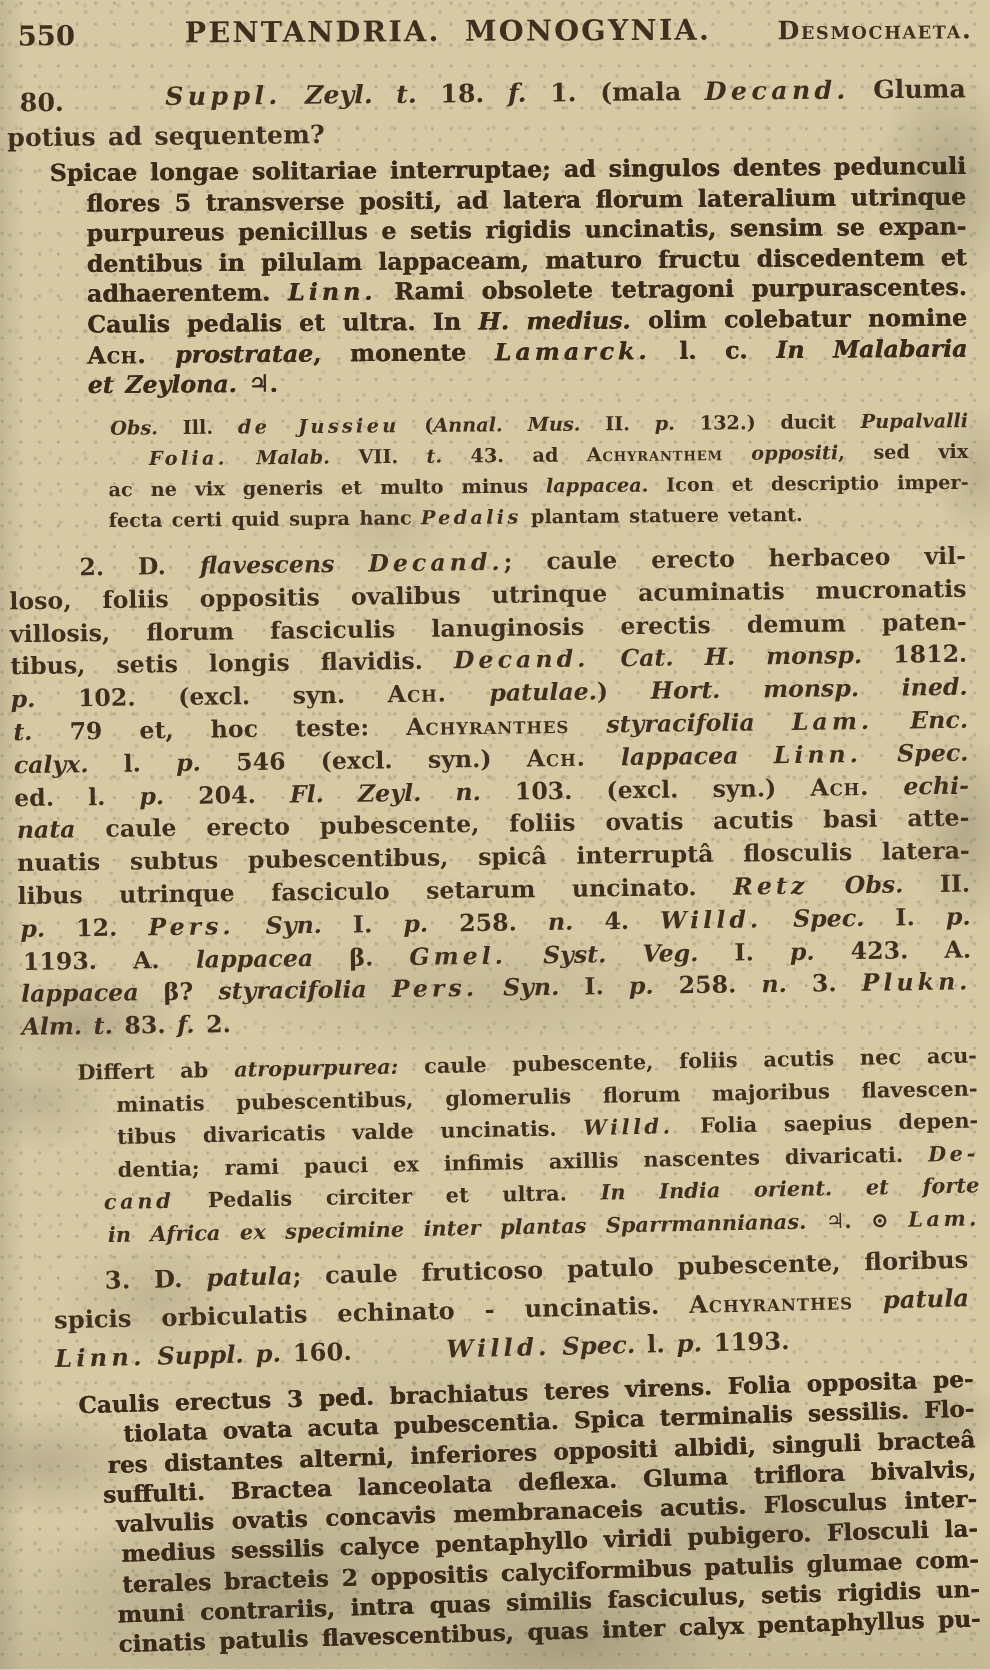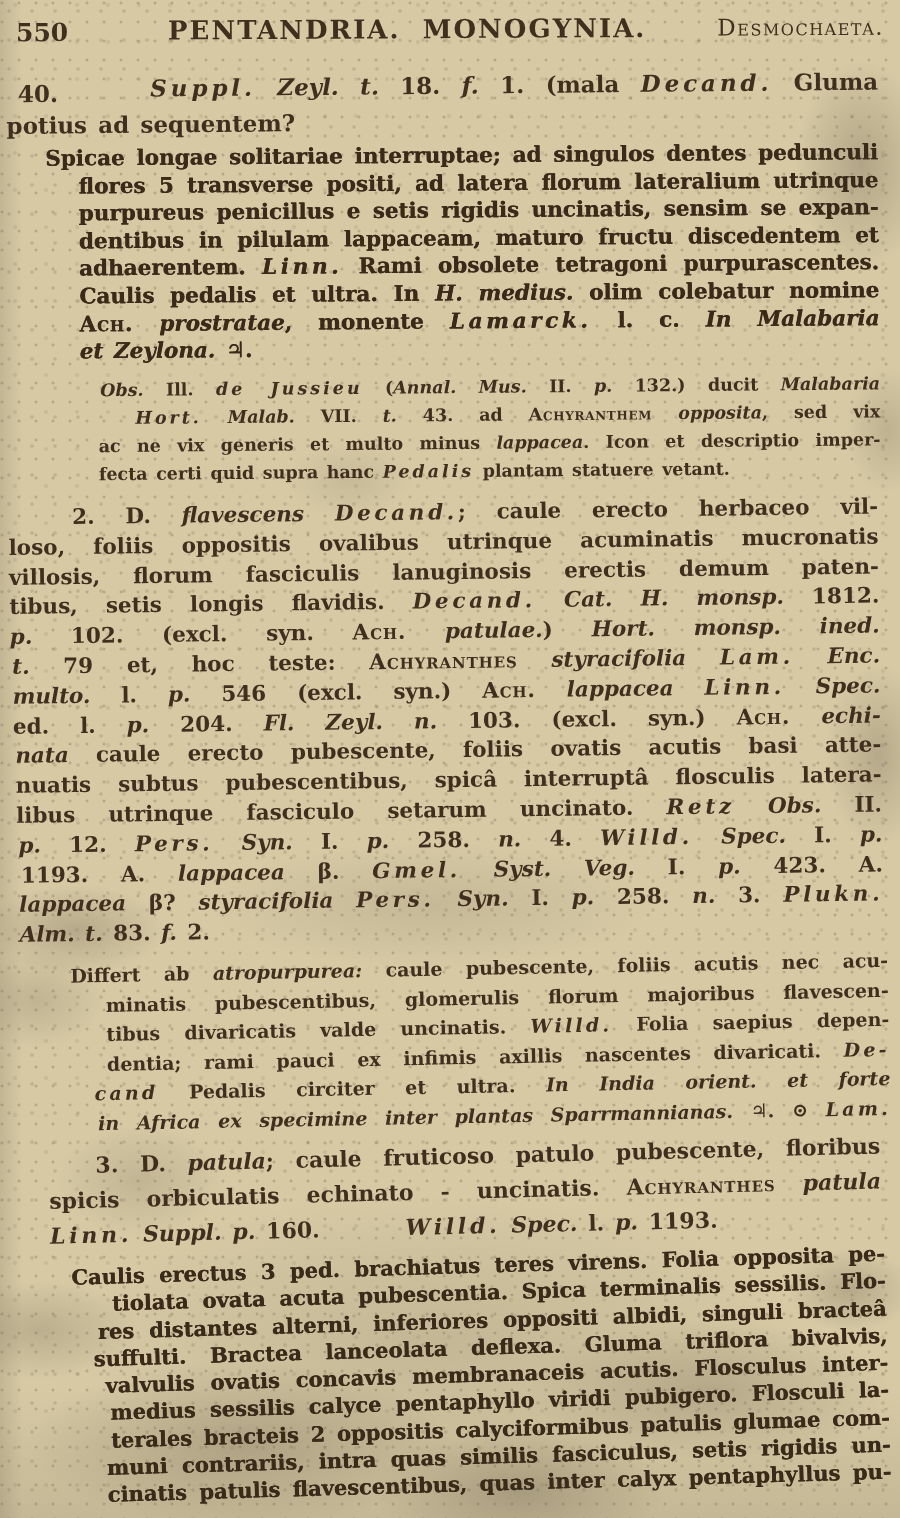--- a/index.html
+++ b/index.html
@@ -45,21 +45,21 @@
   .block{position:absolute;left:0;right:0;}
   .line{white-space:pre-wrap;word-spacing:.14em;}
   .line.j{white-space:normal;text-align:justify;text-align-last:justify;}
   .i{font-style:italic;}
   .isp{font-style:italic;letter-spacing:.17em;}
   .sc{font-variant:small-caps;letter-spacing:.04em;}
 
   .running-head{position:absolute;top:14px;left:0;right:0;height:40px;transform:rotate(-.3deg);}
   .pgnum{position:absolute;left:16px;top:2px;font-size:25px;font-weight:700;text-align:right;}
   .rh-title{position:absolute;left:168px;top:0;font-size:26px;font-weight:700;letter-spacing:2px;white-space:pre;}
-  .rh-genus{position:absolute;right:16px;top:2px;font-size:23px;font-weight:400;letter-spacing:1.5px;}
+  .rh-genus{position:absolute;right:16px;top:2px;font-size:23px;font-weight:700;letter-spacing:1.5px;}
 
   .marginal{position:absolute;left:18px;top:80px;font-size:23px;font-weight:700;transform:rotate(-.5deg);}
 
   .bA{top:72px;  font-size:23px;  line-height:36px;  padding-right:22px;font-weight:700;transform:rotate(-.55deg);transform-origin:0 0;}
   .bB{top:145px; font-size:21.5px;line-height:27.6px;padding-right:22px;font-weight:700;transform:rotate(-.45deg);transform-origin:0 0;text-shadow:.4px 0 0 currentColor;color:#3a2a19;}
   .bC{top:377px; font-size:17.5px;line-height:28px;  padding-right:20px;font-weight:700;transform:rotate(-.5deg); transform-origin:0 0;}
   .bD{top:503px; font-size:21.5px;line-height:29.8px;padding-right:22px;font-weight:700;transform:rotate(-.75deg);transform-origin:0 0;}
   .bE{top:963px; font-size:19px;  line-height:29.6px;padding-right:12px;font-weight:700;transform:rotate(-1.1deg);transform-origin:0 0;}
   .bF{top:1150px;font-size:22px;  line-height:35px;  padding-right:20px;font-weight:700;transform:rotate(-1.4deg);transform-origin:0 0;}
   .bG{top:1266px;font-size:21px;  line-height:27.3px;padding-right:14px;font-weight:700;transform:rotate(-1.7deg);transform-origin:0 40px;text-shadow:.4px 0 0 currentColor;color:#3a2a19;}
@@ -70,53 +70,53 @@
 <div class="page">
   <div class="speckle"></div>
   <div class="blobs"></div>
 
   <header class="running-head">
     <span class="pgnum">550</span>
     <span class="rh-title">PENTANDRIA.  MONOGYNIA.</span>
     <span class="rh-genus sc">Desmochaeta.</span>
   </header>
 
-  <div class="marginal">40.</div>
+  <div class="marginal">80.</div>
 
   <section class="block bA">
     <div class="line j" style="margin-left:150px"><span class="isp">Suppl.</span><span> </span><span class="i">Zeyl. t.</span><span> 18. </span><span class="i">f.</span><span> 1. (mala </span><span class="isp">Decand.</span><span> Gluma</span></div>
     <div class="line" style="margin-left:6px"><span>potius ad sequentem?</span></div>
   </section>
 
   <section class="block bB">
     <div class="line j" style="margin-left:45px"><span>Spicae longae solitariae interruptae; ad singulos dentes pedunculi</span></div>
     <div class="line j" style="margin-left:78px"><span>flores 5 transverse positi, ad latera florum lateralium utrinque</span></div>
     <div class="line j" style="margin-left:78px"><span>purpureus penicillus e setis rigidis uncinatis, sensim se expan-</span></div>
     <div class="line j" style="margin-left:78px"><span>dentibus in pilulam lappaceam, maturo fructu discedentem et</span></div>
     <div class="line j" style="margin-left:78px"><span>adhaerentem. </span><span class="isp">Linn.</span><span>  Rami obsolete tetragoni purpurascentes.</span></div>
     <div class="line j" style="margin-left:78px"><span>Caulis pedalis et ultra.  In </span><span class="i">H. medius.</span><span> olim colebatur nomine</span></div>
     <div class="line j" style="margin-left:78px"><span class="sc">Ach.</span><span> </span><span class="i">prostratae</span><span>, monente </span><span class="isp">Lamarck.</span><span> l. c. </span><span class="i">In Malabaria</span></div>
     <div class="line" style="margin-left:78px"><span class="i">et Zeylona.</span><span> ♃.</span></div>
   </section>
 
   <section class="block bC">
-    <div class="line j" style="margin-left:100px"><span class="i">Obs.</span><span> Ill. </span><span class="isp">de Jussieu</span><span> (</span><span class="i">Annal. Mus.</span><span> II. </span><span class="i">p.</span><span> 132.) ducit </span><span class="i">Malabaria</span></div>
-    <div class="line j" style="margin-left:135px"><span class="isp">Hort.</span><span> </span><span class="i">Malab.</span><span> VII. </span><span class="i">t.</span><span> 43. ad </span><span class="sc">Achyranthem</span><span> </span><span class="i">opposita</span><span>, sed vix</span></div>
+    <div class="line j" style="margin-left:100px"><span class="i">Obs.</span><span> Ill. </span><span class="isp">de Jussieu</span><span> (</span><span class="i">Annal. Mus.</span><span> II. </span><span class="i">p.</span><span> 132.) ducit </span><span class="i">Pupalvalli</span></div>
+    <div class="line j" style="margin-left:135px"><span class="isp">Folia.</span><span> </span><span class="i">Malab.</span><span> VII. </span><span class="i">t.</span><span> 43. ad </span><span class="sc">Achyranthem</span><span> </span><span class="i">oppositi</span><span>, sed vix</span></div>
     <div class="line j" style="margin-left:98px"><span>ac ne vix generis et multo minus </span><span class="i">lappacea</span><span>.  Icon et descriptio imper-</span></div>
     <div class="line" style="margin-left:98px"><span>fecta certi quid supra hanc </span><span class="isp">Pedalis</span><span> plantam statuere vetant.</span></div>
   </section>
 
   <section class="block bD">
     <div class="line j" style="margin-left:72px"><span>2.  D. </span><span class="i">flavescens</span><span> </span><span class="isp">Decand.</span><span>; caule erecto herbaceo vil-</span></div>
     <div class="line j" style="margin-left:8px"><span>loso, foliis oppositis ovalibus utrinque acuminatis mucronatis</span></div>
     <div class="line j" style="margin-left:8px"><span>villosis, florum fasciculis lanuginosis erectis demum paten-</span></div>
     <div class="line j" style="margin-left:8px"><span>tibus, setis longis flavidis. </span><span class="isp">Decand.</span><span> </span><span class="i">Cat. H. monsp.</span><span> 1812.</span></div>
     <div class="line j" style="margin-left:8px"><span class="i">p.</span><span> 102. (excl. syn. </span><span class="sc">Ach.</span><span> </span><span class="i">patulae.</span><span>)  </span><span class="i">Hort. monsp. ined.</span></div>
     <div class="line j" style="margin-left:10px"><span class="i">t.</span><span> 79 et, hoc teste: </span><span class="sc">Achyranthes</span><span> </span><span class="i">styracifolia</span><span> </span><span class="isp">Lam.</span><span> </span><span class="i">Enc.</span></div>
-    <div class="line j" style="margin-left:10px"><span class="i">multo.</span><span> l. </span><span class="i">p.</span><span> 546 (excl. syn.)  </span><span class="sc">Ach.</span><span> </span><span class="i">lappacea</span><span> </span><span class="isp">Linn.</span><span> </span><span class="i">Spec.</span></div>
+    <div class="line j" style="margin-left:10px"><span class="i">calyx.</span><span> l. </span><span class="i">p.</span><span> 546 (excl. syn.)  </span><span class="sc">Ach.</span><span> </span><span class="i">lappacea</span><span> </span><span class="isp">Linn.</span><span> </span><span class="i">Spec.</span></div>
     <div class="line j" style="margin-left:10px"><span>ed. l. </span><span class="i">p.</span><span> 204.  </span><span class="i">Fl. Zeyl. n.</span><span> 103. (excl. syn.)  </span><span class="sc">Ach.</span><span> </span><span class="i">echi-</span></div>
     <div class="line j" style="margin-left:12px"><span class="i">nata</span><span> caule erecto pubescente, foliis ovatis acutis basi atte-</span></div>
     <div class="line j" style="margin-left:12px"><span>nuatis subtus pubescentibus, spicâ interruptâ flosculis latera-</span></div>
     <div class="line j" style="margin-left:12px"><span>libus utrinque fasciculo setarum uncinato.  </span><span class="isp">Retz</span><span> </span><span class="i">Obs.</span><span> II.</span></div>
     <div class="line j" style="margin-left:14px"><span class="i">p.</span><span> 12.  </span><span class="isp">Pers.</span><span> </span><span class="i">Syn.</span><span> I. </span><span class="i">p.</span><span> 258. </span><span class="i">n.</span><span> 4.  </span><span class="isp">Willd.</span><span> </span><span class="i">Spec.</span><span> I. </span><span class="i">p.</span></div>
     <div class="line j" style="margin-left:16px"><span>1193.  A. </span><span class="i">lappacea</span><span> β. </span><span class="isp">Gmel.</span><span> </span><span class="i">Syst. Veg.</span><span> I. </span><span class="i">p.</span><span> 423.  A.</span></div>
     <div class="line j" style="margin-left:14px"><span class="i">lappacea</span><span> β? </span><span class="i">styracifolia</span><span> </span><span class="isp">Pers.</span><span> </span><span class="i">Syn.</span><span> I. </span><span class="i">p.</span><span> 258. </span><span class="i">n.</span><span> 3.  </span><span class="isp">Plukn.</span></div>
     <div class="line" style="margin-left:14px"><span class="i">Alm. t.</span><span> 83. </span><span class="i">f.</span><span> 2.</span></div>
   </section>
 

